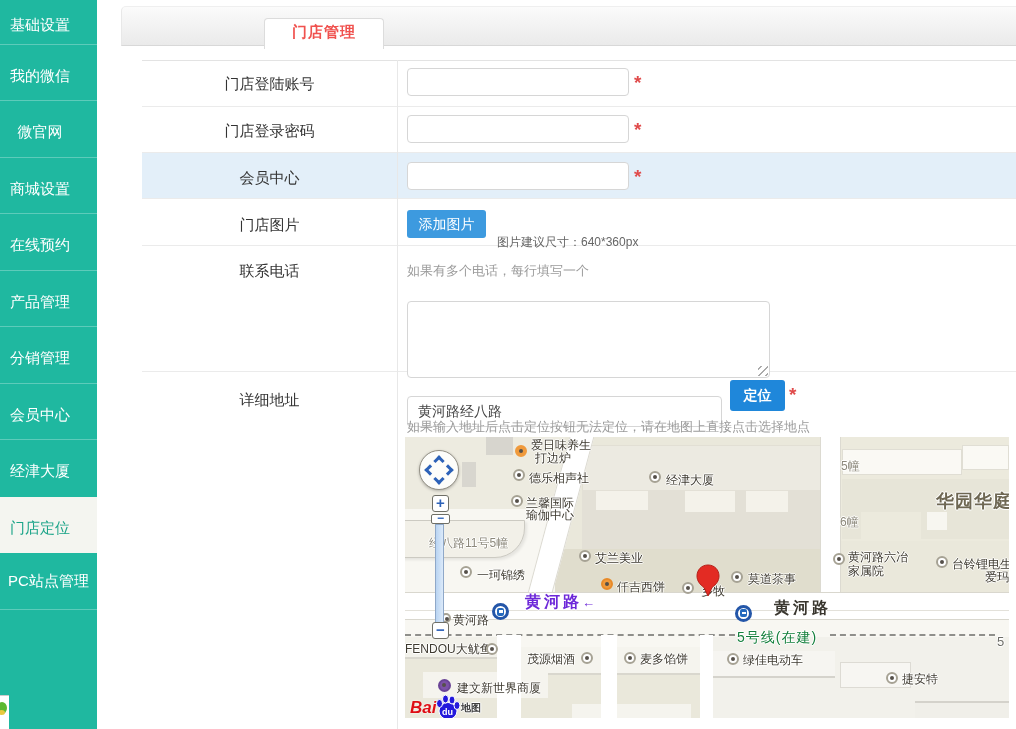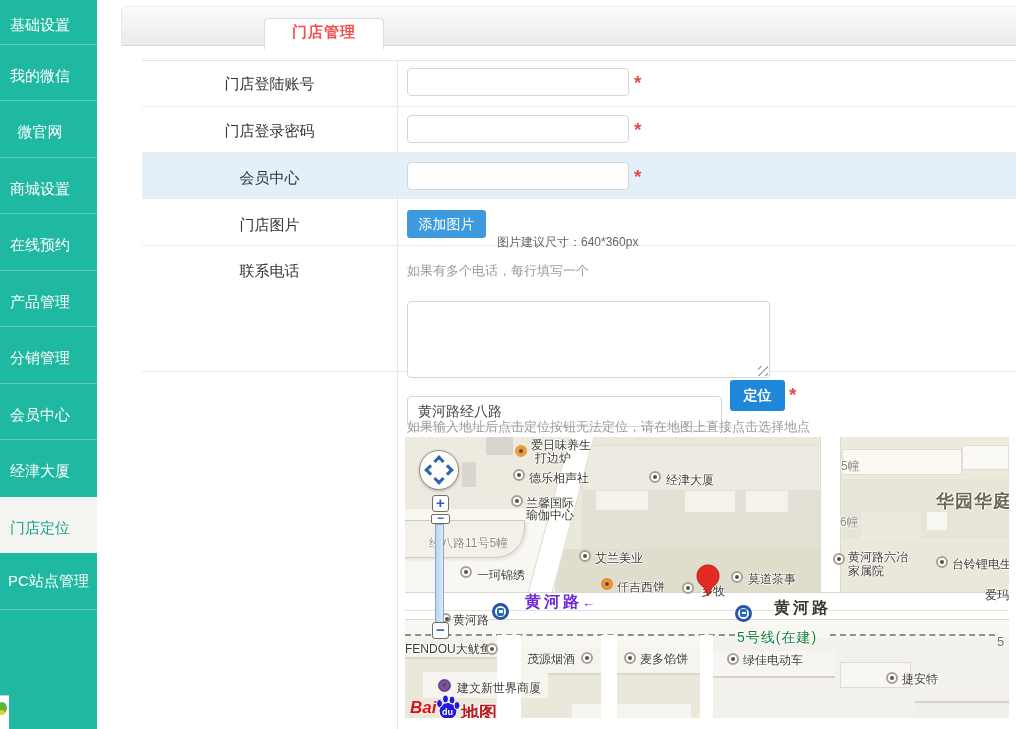--- a/index.html
+++ b/index.html
@@ -137,20 +137,21 @@
 
   <div class="flabel" style="top:216px;">门店图片</div>
   <div class="btn-blue" style="left:407px;top:210px;width:79px;height:28px;line-height:28px;">添加图片</div>
   <div class="abs" style="left:497px;top:218px;font-size:12px;color:#666;">图片建议尺寸：640*360px</div>
 
   <div class="flabel" style="top:262px;">联系电话</div>
   <div class="hint" style="left:407px;top:262px;">如果有多个电话，每行填写一个</div>
   <div class="abs" style="left:407px;top:285px;width:363px;height:77px;background:#fff;border:1px solid #D6D6D6;border-radius:4px;"></div>
   <div class="abs" style="left:758px;top:350px;width:10px;height:10px;background:repeating-linear-gradient(135deg,transparent 0,transparent 2px,#aaa 2px,#aaa 3px,transparent 3px,transparent 5px);"></div>
 
+  <div class="flabel" style="top:391px;">详细地址</div>
   <div class="abs" style="left:407px;top:380px;width:315px;height:31px;background:#fff;border:1px solid #D6D6D6;border-radius:4px;font-size:14px;color:#444;line-height:29px;padding-left:10px;">黄河路经八路</div>
   <div class="btn-blue" style="left:730px;top:380px;width:55px;height:31px;line-height:31px;background:#1F87DA;font-weight:bold;">定位</div>
   <div class="star" style="left:789px;top:384px;">*</div>
   <div class="hint" style="left:407px;top:418px;">如果输入地址后点击定位按钮无法定位，请在地图上直接点击选择地点</div>
 
   <div id="map">
 
     <div class="b" style="left:0;top:0;width:160px;height:80px;background:#EDEBE0;"></div>
     <div class="b" style="left:81px;top:0;width:27px;height:18px;background:#D7D5CE;"></div>
     <div class="b" style="left:57px;top:25px;width:14px;height:25px;background:#D8D6CF;"></div>
@@ -219,21 +220,21 @@
     <div class="poi" style="left:277px;top:145px;"></div>
 
     <div class="ptxt gray" style="left:436px;top:21px;">5幢</div>
     <div class="ptxt" style="left:531px;top:52px;font-size:18px;font-weight:bold;color:#6E6753;letter-spacing:1px;">华园华庭</div>
     <div class="ptxt gray" style="left:435px;top:77px;">6幢</div>
     <div class="poi" style="left:428px;top:116px;"></div>
     <div class="ptxt" style="left:443px;top:112px;">黄河路六冶</div>
     <div class="ptxt" style="left:443px;top:126px;">家属院</div>
     <div class="poi" style="left:531px;top:119px;"></div>
     <div class="ptxt" style="left:547px;top:119px;">台铃锂电生</div>
-    <div class="ptxt" style="left:580px;top:150px;">爱玛</div>
+    <div class="ptxt" style="left:580px;top:132px;">爱玛</div>
 
     <svg class="b" style="left:290px;top:127px;" width="26" height="33" viewBox="0 0 26 33">
       <path d="M13 1 C6.4 1 2 6 2 12 C2 17 5 20.5 9 23.5 L13 32 L17 23.5 C21 20.5 24 17 24 12 C24 6 19.6 1 13 1 Z" fill="#E32B23" stroke="#B51F18" stroke-width="1"></path>
     </svg>
 
     <div class="b" style="left:0;top:173px;width:604px;height:1px;background:#E3E1DA;"></div>
     <div class="poi" style="left:36px;top:176px;width:10px;height:10px;"></div>
     <div class="ptxt" style="left:48px;top:175px;">黄河路</div>
     <div class="bus" style="left:87px;top:166px;"></div>
     <div class="ptxt" style="left:120px;top:155px;font-size:16px;font-weight:bold;letter-spacing:3px;color:#6d28d9;">黄河路<span style="font-size:13px;letter-spacing:0;">←</span></div>
@@ -266,17 +267,17 @@
 
     <div class="b" style="left:5px;top:261px;font-size:17px;font-weight:bold;color:#DE0E15;font-style:italic;text-shadow:0 0 2px #fff;">Bai</div>
     <svg class="b" style="left:30px;top:257px;" width="26" height="27" viewBox="0 0 26 27">
       <ellipse cx="13" cy="17" rx="9" ry="8.5" fill="#2319DC" stroke="#fff" stroke-width="1"></ellipse>
       <ellipse cx="4.5" cy="9.5" rx="3" ry="4" fill="#2319DC" stroke="#fff" stroke-width="1"></ellipse>
       <ellipse cx="10.5" cy="5" rx="3" ry="4" fill="#2319DC" stroke="#fff" stroke-width="1"></ellipse>
       <ellipse cx="17" cy="6" rx="3" ry="4" fill="#2319DC" stroke="#fff" stroke-width="1"></ellipse>
       <ellipse cx="22" cy="11.5" rx="3" ry="4" fill="#2319DC" stroke="#fff" stroke-width="1"></ellipse>
       <text x="7" y="21" font-size="9" font-weight="bold" fill="#fff" font-family="Liberation Sans">du</text>
     </svg>
-    <div class="b" style="left:56px;top:264px;font-size:18px;font-weight:bold;color:#b91c1c;text-shadow:-1px 0 0 #fff,1px 0 0 #fff,0 -1px 0 #fff,0 1px 0 #fff;">地图</div>
+    <div class="b" style="left:56px;top:264px;font-size:10px;font-weight:bold;color:#404040;text-shadow:-1px 0 0 #fff,1px 0 0 #fff,0 -1px 0 #fff,0 1px 0 #fff;">地图</div>
   </div>
   <div class="abs" style="left:408px;top:721px;font-size:14px;color:#333;">© 2017 Baidu - GS(2015)2650号 - Data © 长地万方</div>
 
 </div>
 
 </body></html>

